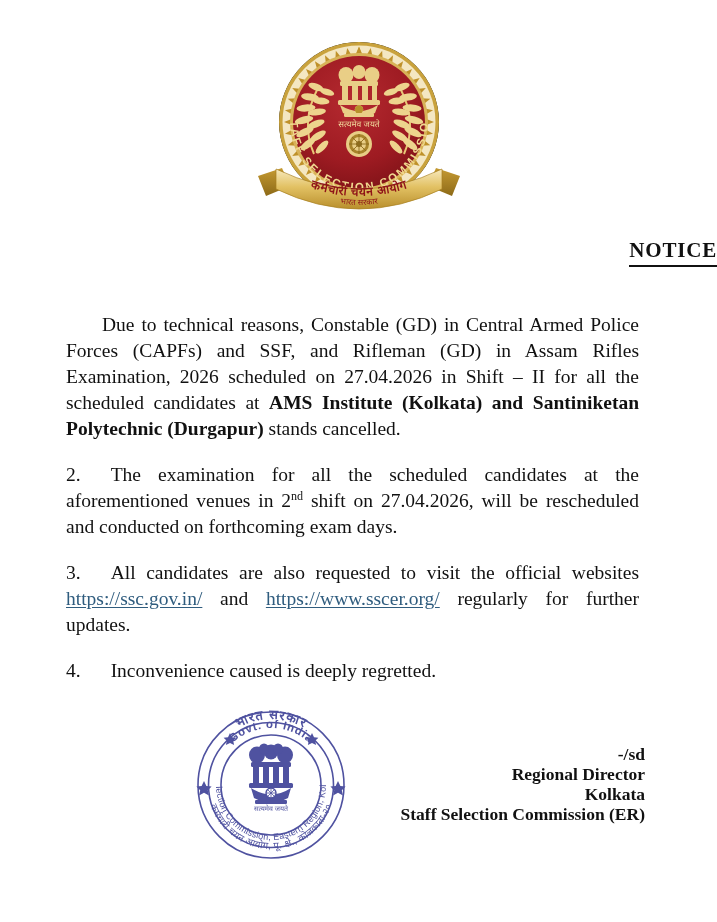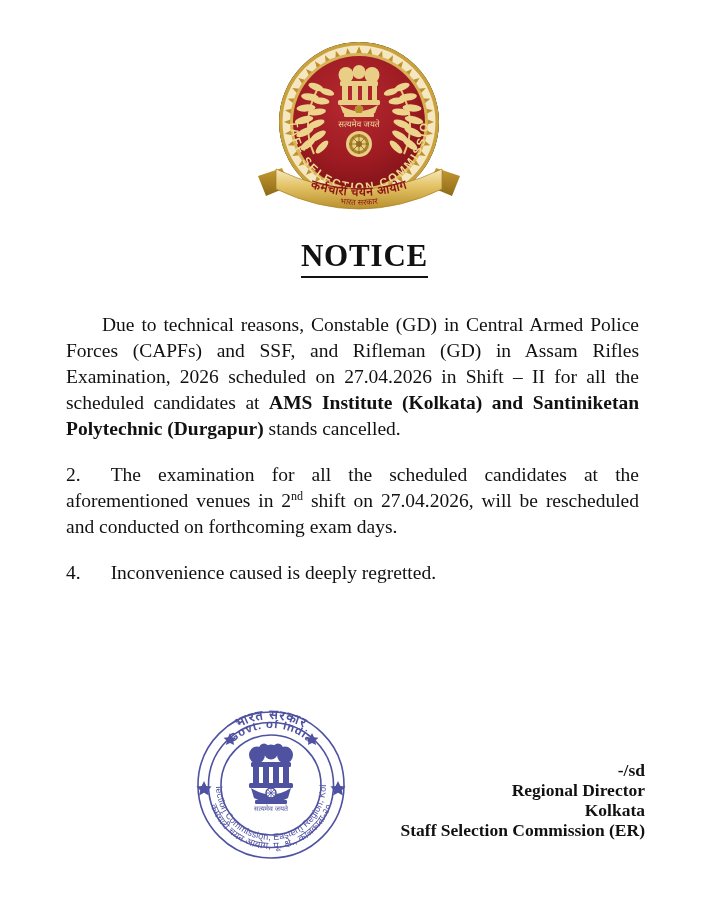--- a/index.html
+++ b/index.html
@@ -21,22 +21,22 @@
     width: 100%;
     display: flex;
     justify-content: center;
     padding-top: 26px;
     box-sizing: border-box;
   }
   .ssc-logo { width: 206px; height: 186px; display: block; }
 
   
   .notice-title {
-    text-align: center;
-    font-size: 31px;
+    text-align: right;
+    font-size: 21px;
     font-weight: bold;
     letter-spacing: 0.8px;
     margin: 28px 0 0 12px;
     line-height: 1;
   }
   .notice-title span {
     border-bottom: 2.5px solid #111;
     padding-bottom: 3px;
   }
 
@@ -70,21 +70,21 @@
     position: absolute;
     left: 183px;
     top: 697px;
   }
   .office-seal { width: 176px; height: 176px; display: block; }
 
   
   .sign-block {
     position: absolute;
     right: 72px;
-    top: 760px;
+    top: 744px;
     text-align: right;
     font-size: 17.5px;
     font-weight: bold;
     line-height: 20px;
   }
   .sign-block div { white-space: nowrap; }
 </style>
 </head>
 <body>
 
@@ -265,20 +265,23 @@
 <div class="doc-body">
 
   <p class="para">
     <span class="indent"></span><span>Due to technical reasons, Constable (GD) in Central Armed Police Forces (CAPFs) and SSF, and Rifleman (GD) in Assam Rifles Examination, 2026 scheduled on 27.04.2026 in Shift – II for all the scheduled candidates at </span><b>AMS Institute (Kolkata) and Santiniketan Polytechnic (Durgapur)</b><span> stands cancelled.</span>
   </p>
 
   <p class="para">
     <span>2.</span><span class="numtab"></span><span>The examination for all the scheduled candidates at the aforementioned venues in 2</span><sup>nd</sup><span> shift on 27.04.2026, will be rescheduled and conducted on forthcoming exam days.</span>
   </p>
 
+  <p class="para">
+    <span>3.</span><span class="numtab"></span><span>All candidates are also requested to visit the official websites </span><a class="doclink" href="#">https://ssc.gov.in/</a><span> and </span><a class="doclink" href="#">https://www.sscer.org/</a><span> regularly for further updates.</span>
+  </p>
 
   <p class="para">
     <span>4.</span><span class="numtab"></span><span>Inconvenience caused is deeply regretted.</span>
   </p>
 </div>
 
 <div class="seal-wrap">
   <svg class="office-seal" viewBox="0 0 176 176">
     <defs>
       <path id="sealTop" d="M 88 88 m -66 0 a 66 66 0 0 1 132 0" fill="none"></path>

